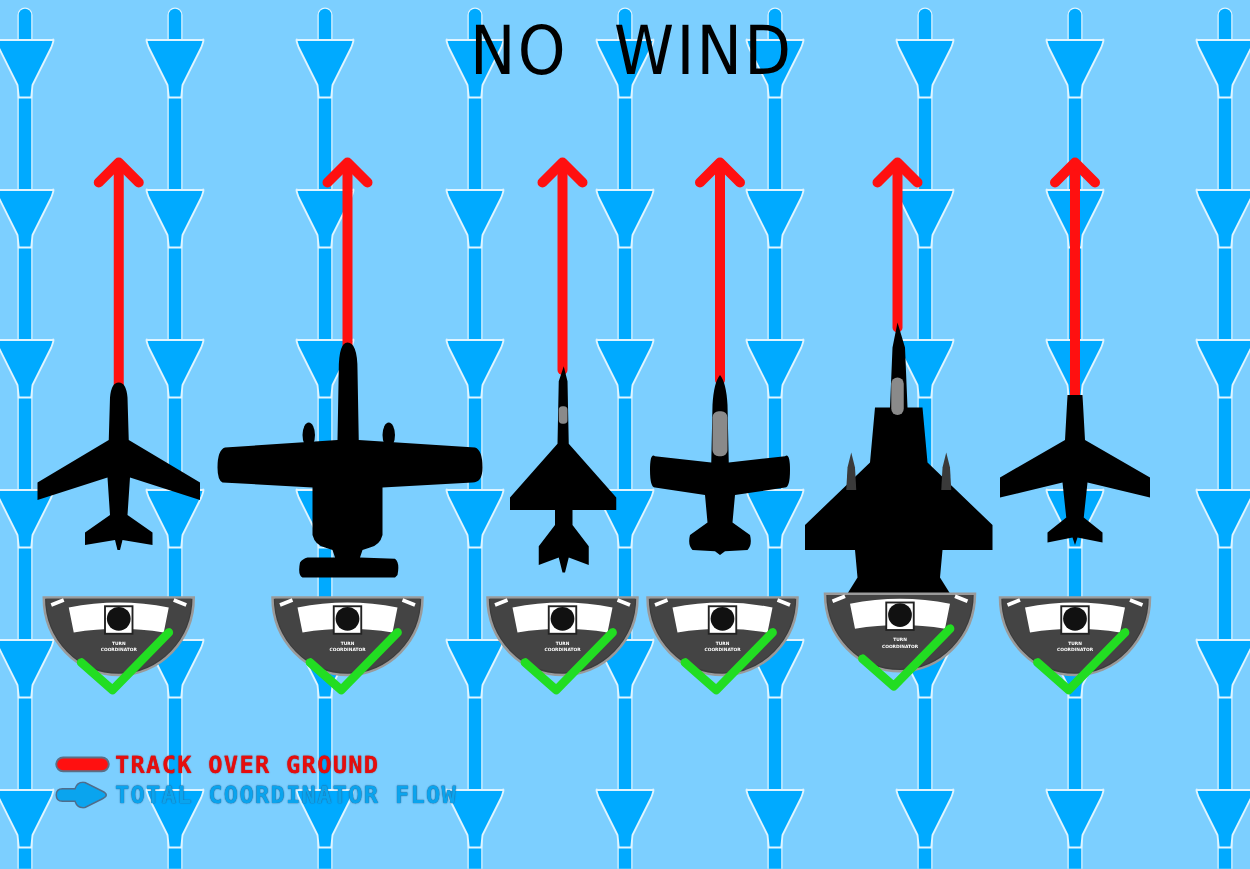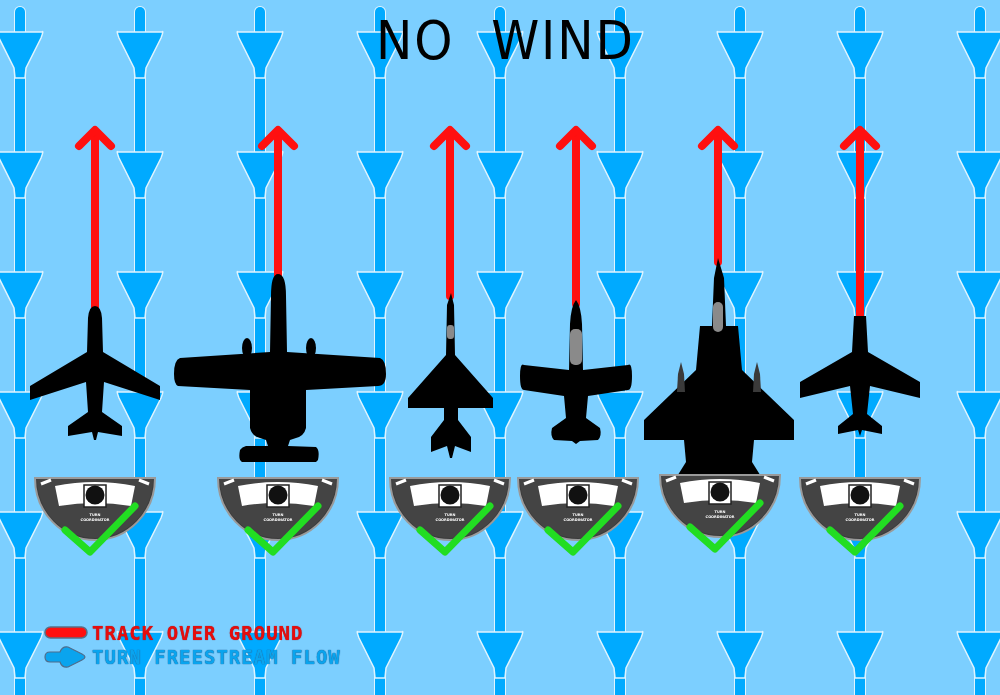--- a/index.html
+++ b/index.html
@@ -1,19 +1,19 @@
 <!DOCTYPE html>
 <html><head>
 <meta charset="utf-8">
 <style>
   html, body { margin: 0; padding: 0; }
   body { width: 1000px; height: 695px; overflow: hidden; background: #7ccfff; position: relative; font-family: "DejaVu Sans", sans-serif; }
   #stage { position: absolute; left: 0; top: 0; width: 1000px; height: 695px; }
   .title { position: absolute; left: 376px; top: 14px; font-family: "DejaVu Sans", sans-serif; font-size: 54px; letter-spacing: 2px; color: #000; word-spacing: 22px; line-height: 1; transform: scaleX(0.9); transform-origin: left top; }
-  .legend { position: absolute; left: 44px; top: 621px; }
+  .legend { position: absolute; left: 44px; top: 600px; }
   .legend-row { display: flex; align-items: center; height: 24px; }
   .legend-swatch { width: 46px; height: 22px; margin-right: 2px; }
   .legend-label { font-family: "DejaVu Sans Mono", monospace; font-size: 19px; font-weight: bold; letter-spacing: 1px; }
   .legend-label.red { color: #e60d0d; text-shadow: 0 0 1px #8a1a1a; }
   .legend-label.blue { color: #0aa4ee; text-shadow: 0 0 1px #2a6a9a, 0 0 1px #2a6a9a; }
 </style>
 </head>
 <body>
 
 <svg id="stage" width="1000" height="695" viewBox="0 0 1000 695" xmlns="http://www.w3.org/2000/svg">
@@ -232,15 +232,15 @@
   <div class="legend-row">
     <svg class="legend-swatch" viewBox="0 0 46 22">
       <rect x="1" y="5" width="42" height="11" rx="5.5" fill="#ff1010" stroke="#5a6f86" stroke-width="1.5"></rect>
     </svg>
     <span class="legend-label red">TRACK OVER GROUND</span>
   </div>
   <div class="legend-row">
     <svg class="legend-swatch" viewBox="0 0 46 22">
       <path d="M 6 6 L 16 6 Q 18 0 24 1 L 38 8 Q 44 11 38 14 L 24 21 Q 18 22 16 16 L 6 16 Q 1 16 1 11 Q 1 6 6 6 Z" fill="#0aa4ee" stroke="#4f6d8c" stroke-width="1.2"></path>
     </svg>
-    <span class="legend-label blue">TURN FREESTREAM FLOW</span>
+    <span class="legend-label blue">TOTAL COORDINATOR FLOW</span>
   </div>
 </div>
 
 </body></html>

